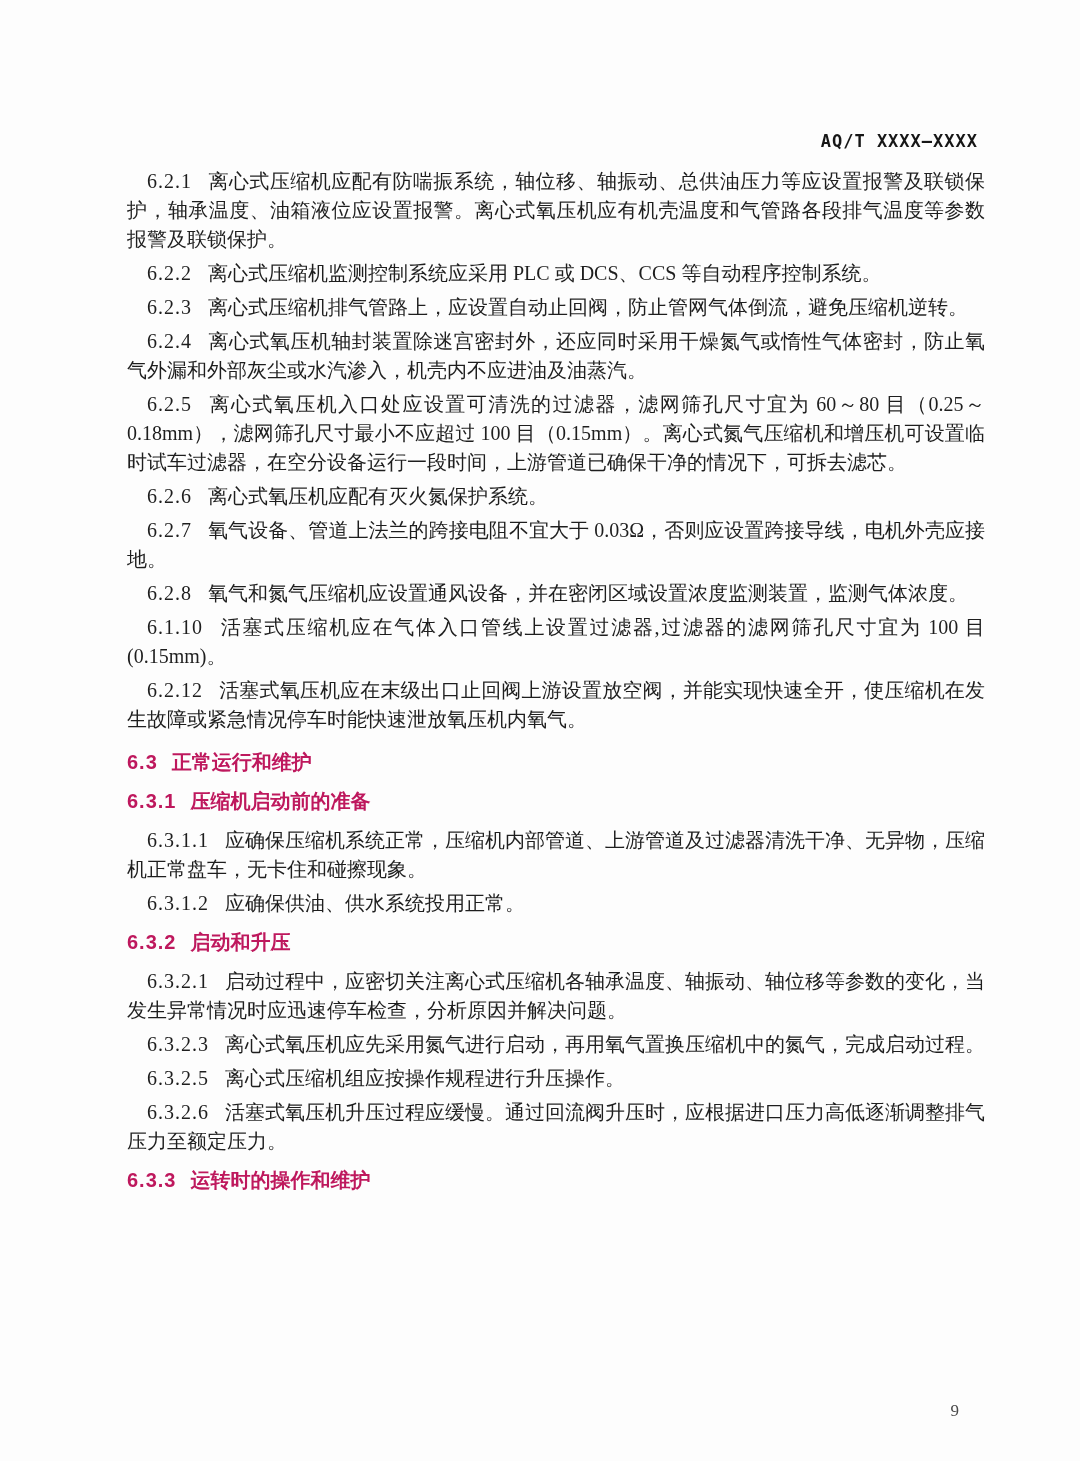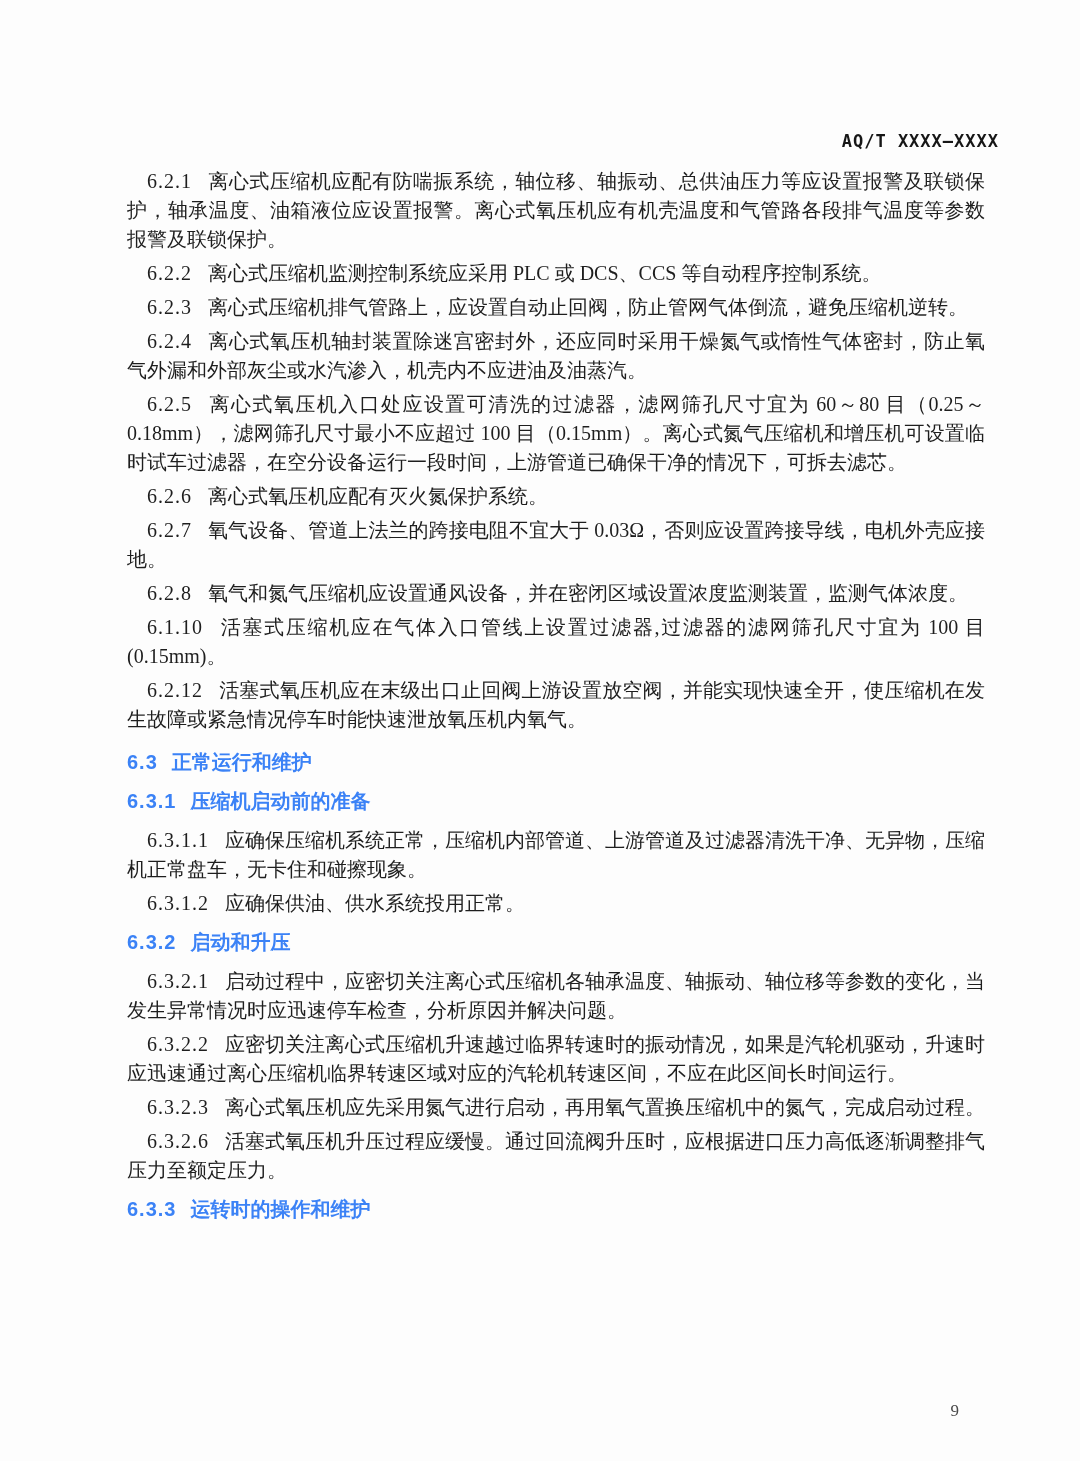--- a/index.html
+++ b/index.html
@@ -9,21 +9,21 @@
     width: 1080px;
     height: 1461px;
     margin: 0 auto;
     background: #fdfdfd;
     overflow: hidden;
     color: #1e1e1e;
   }
   .doc-header {
     position: absolute;
     top: 131px;
-    right: 81px;
+    right: 102px;
     font-family: "DejaVu Sans Mono", "Liberation Mono", monospace;
     font-size: 17px;
     font-weight: 600;
     letter-spacing: 1px;
     color: #161616;
   }
   .content {
     position: absolute;
     top: 167px;
     left: 127px;
@@ -40,21 +40,21 @@
     margin-right: 16px;
     letter-spacing: 1px;
     white-space: nowrap;
     margin-left: 20px;
   }
   .h2, .h3 {
     font-family: "Liberation Sans", "DejaVu Sans", sans-serif;
     font-weight: bold;
     font-size: 20px;
     text-align: left;
-    color: #3b82f6;
+    color: #be185d;
   }
   .h2 { margin: 14px 0 9px 0; }
   .h3 { margin: 10px 0 10px 0; }
   .h2 .num, .h3 .num { margin-right: 14px; letter-spacing: 1px; }
   .page-number {
     position: absolute;
     right: 121px;
     bottom: 40px;
     font-family: "Liberation Serif", "DejaVu Serif", serif;
     font-size: 17px;
@@ -77,20 +77,20 @@
       <div class="para"><span class="num">6.2.7</span><span class="txt">氧气设备、管道上法兰的跨接电阻不宜大于 0.03Ω，否则应设置跨接导线，电机外壳应接地。</span></div>
       <div class="para"><span class="num">6.2.8</span><span class="txt">氧气和氮气压缩机应设置通风设备，并在密闭区域设置浓度监测装置，监测气体浓度。</span></div>
       <div class="para"><span class="num">6.1.10</span><span class="txt">活塞式压缩机应在气体入口管线上设置过滤器,过滤器的滤网筛孔尺寸宜为 100 目(0.15mm)。</span></div>
       <div class="para"><span class="num">6.2.12</span><span class="txt">活塞式氧压机应在末级出口止回阀上游设置放空阀，并能实现快速全开，使压缩机在发生故障或紧急情况停车时能快速泄放氧压机内氧气。</span></div>
       <div class="h2"><span class="num">6.3</span><span class="txt">正常运行和维护</span></div>
       <div class="h3"><span class="num">6.3.1</span><span class="txt">压缩机启动前的准备</span></div>
       <div class="para"><span class="num">6.3.1.1</span><span class="txt">应确保压缩机系统正常，压缩机内部管道、上游管道及过滤器清洗干净、无异物，压缩机正常盘车，无卡住和碰擦现象。</span></div>
       <div class="para"><span class="num">6.3.1.2</span><span class="txt">应确保供油、供水系统投用正常。</span></div>
       <div class="h3"><span class="num">6.3.2</span><span class="txt">启动和升压</span></div>
       <div class="para"><span class="num">6.3.2.1</span><span class="txt">启动过程中，应密切关注离心式压缩机各轴承温度、轴振动、轴位移等参数的变化，当发生异常情况时应迅速停车检查，分析原因并解决问题。</span></div>
-      <div class="para"><span class="num">6.3.2.2</span><span class="txt">应密切关注离心式压缩机升速越过临界转速时的振动情况，如果是汽轮机驱动，升速时应迅速通过离心压缩机临界转速区域对应的汽轮机转速区间，不应在此区间长时间运行。</span></div>
       <div class="para"><span class="num">6.3.2.3</span><span class="txt">离心式氧压机应先采用氮气进行启动，再用氧气置换压缩机中的氮气，完成启动过程。</span></div>
+      <div class="para"><span class="num">6.3.2.5</span><span class="txt">离心式压缩机组应按操作规程进行升压操作。</span></div>
       <div class="para"><span class="num">6.3.2.6</span><span class="txt">活塞式氧压机升压过程应缓慢。通过回流阀升压时，应根据进口压力高低逐渐调整排气压力至额定压力。</span></div>
       <div class="h3"><span class="num">6.3.3</span><span class="txt">运转时的操作和维护</span></div>
     </div>
 
   <div class="page-number">9</div>
 </div>
 
 </body></html>

